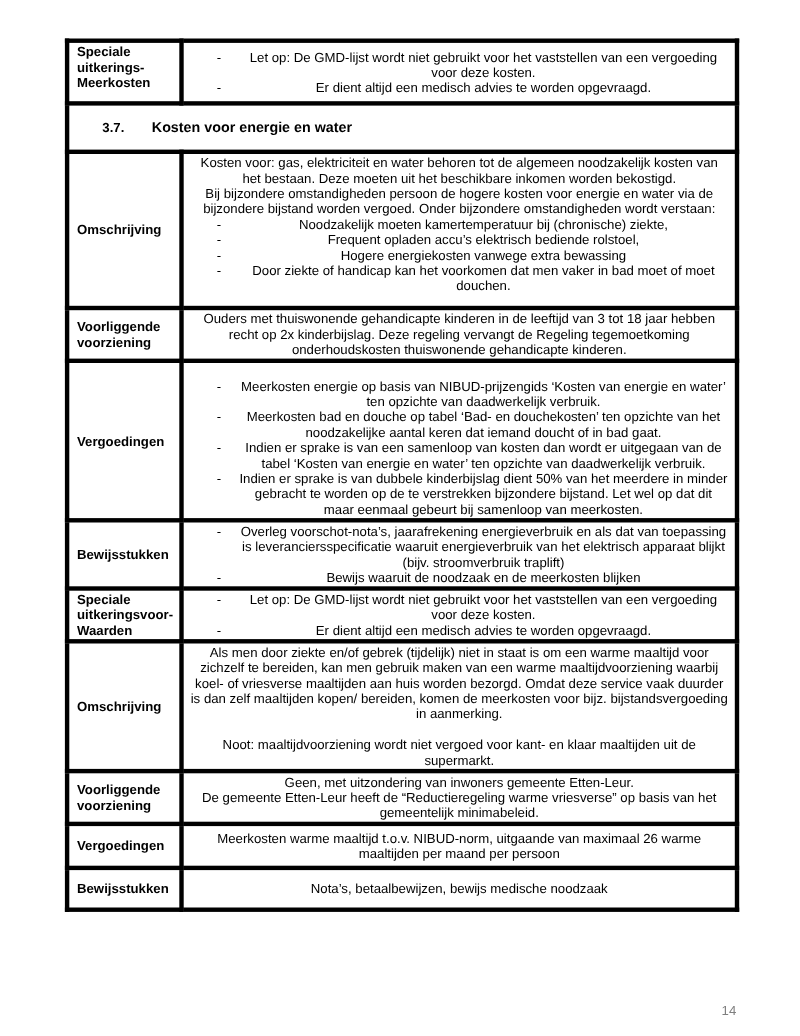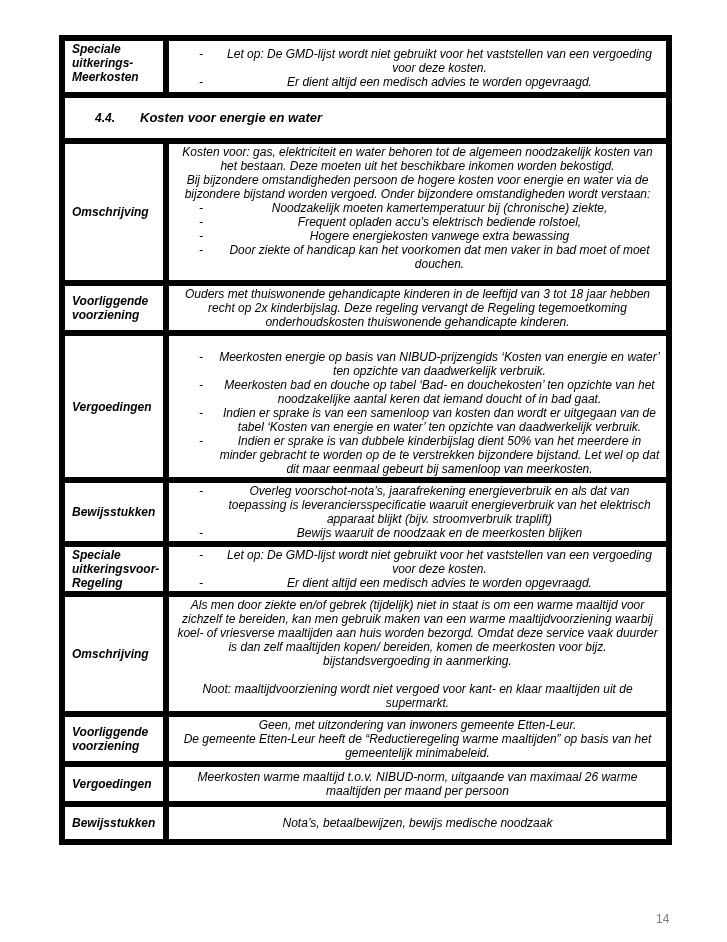--- a/index.html
+++ b/index.html
@@ -1,20 +1,20 @@
 <!DOCTYPE html>
 <html><head>
 <meta charset="utf-8">
 <style>
   html, body { margin: 0; padding: 0; background: #ffffff; }
   body { width: 727px; height: 942px; position: relative; overflow: hidden;
          font-family: "Liberation Sans", sans-serif; color: #000; }
   .doc-table { position: absolute; left: 59px; top: 35px; width: 613px;
                border-collapse: collapse; table-layout: fixed; font-size: 12px; line-height: 14px; }
-  .doc-table td { border: 6px solid #000000; vertical-align: middle; padding: 0; font-style: italic; }
+  .doc-table td { border: 4px solid #000000; vertical-align: middle; padding: 0; }
   .label-cell { width: 103px; font-weight: bold; padding: 1px 6px 1px 7px !important; font-size: 12px; line-height: 14px; }
   .content-cell { padding: 1px 6px 1px 6px !important; text-align: center; }
   .section-cell { font-weight: bold; font-size: 13px; height: 40px; }
   .section-cell .num { display: inline-block; width: 45px; margin-left: 30px; font-size: 12px; }
   .section-cell.small .num { font-size: 12px; }
   .section-cell.small .title { font-size: 12px; }
   ul.dash { list-style: none; margin: 0; padding: 0; }
   ul.dash li { position: relative; padding-left: 44px; }
   ul.dash li::before { content: "-"; position: absolute; left: 24px; top: 0; }
   ul.dash.indent li { padding-left: 44px; }
@@ -42,21 +42,21 @@
     <td class="content-cell" style="vertical-align:top;padding-top:6px !important">
       <ul class="dash indent">
         <li>Let op: De GMD-lijst wordt niet gebruikt voor het vaststellen van een vergoeding voor deze kosten.</li>
         <li>Er dient altijd een medisch advies te worden opgevraagd.</li>
       </ul>
     </td>
   </tr>
 
   <tr style="height:41px">
     <td colspan="2" class="section-cell">
-      <span class="num">4.4.</span><span class="title">Kosten voor energie en water</span>
+      <span class="num">3.7.</span><span class="title">Kosten voor energie en water</span>
     </td>
   </tr>
 
   <tr style="height:142px">
     <td class="label-cell">Omschrijving</td>
     <td class="content-cell" style="vertical-align:top">
       <p>Kosten voor: gas, elektriciteit en water behoren tot de algemeen noodzakelijk kosten van het bestaan. Deze moeten uit het beschikbare inkomen worden bekostigd.</p>
       <p>Bij bijzondere omstandigheden persoon de hogere kosten voor energie en water via de bijzondere bijstand worden vergoed. Onder bijzondere omstandigheden wordt verstaan:</p>
       <ul class="dash">
         <li>Noodzakelijk moeten kamertemperatuur bij (chronische) ziekte,</li>
@@ -94,21 +94,21 @@
         <li>Overleg voorschot-nota’s, jaarafrekening energieverbruik en als dat van toepassing is leveranciersspecificatie waaruit energieverbruik van het elektrisch apparaat blijkt (bijv. stroomverbruik traplift)</li>
         <li>Bewijs waaruit de noodzaak en de meerkosten blijken</li>
       </ul>
     </td>
   </tr>
 
   <tr style="height:45px">
     <td class="label-cell">
       <div>Speciale</div>
       <div>uitkeringsvoor-</div>
-      <div>Regeling</div>
+      <div>Waarden</div>
     </td>
     <td class="content-cell" style="vertical-align:top">
       <ul class="dash indent">
         <li>Let op: De GMD-lijst wordt niet gebruikt voor het vaststellen van een vergoeding voor deze kosten.</li>
         <li>Er dient altijd een medisch advies te worden opgevraagd.</li>
       </ul>
     </td>
   </tr>
 
 
@@ -121,21 +121,21 @@
     </td>
   </tr>
 
   <tr style="height:44px">
     <td class="label-cell">
       <div>Voorliggende</div>
       <div>voorziening</div>
     </td>
     <td class="content-cell" style="vertical-align:top">
       <p>Geen, met uitzondering van inwoners gemeente Etten-Leur.</p>
-      <p>De gemeente Etten-Leur heeft de “Reductieregeling warme maaltijden” op basis van het gemeentelijk minimabeleid.</p>
+      <p>De gemeente Etten-Leur heeft de “Reductieregeling warme vriesverse” op basis van het gemeentelijk minimabeleid.</p>
     </td>
   </tr>
 
   <tr style="height:40px">
     <td class="label-cell">Vergoedingen</td>
     <td class="content-cell">Meerkosten warme maaltijd t.o.v. NIBUD-norm, uitgaande van maximaal 26 warme maaltijden per maand per persoon</td>
   </tr>
 
   <tr style="height:38px">
     <td class="label-cell">Bewijsstukken</td>

